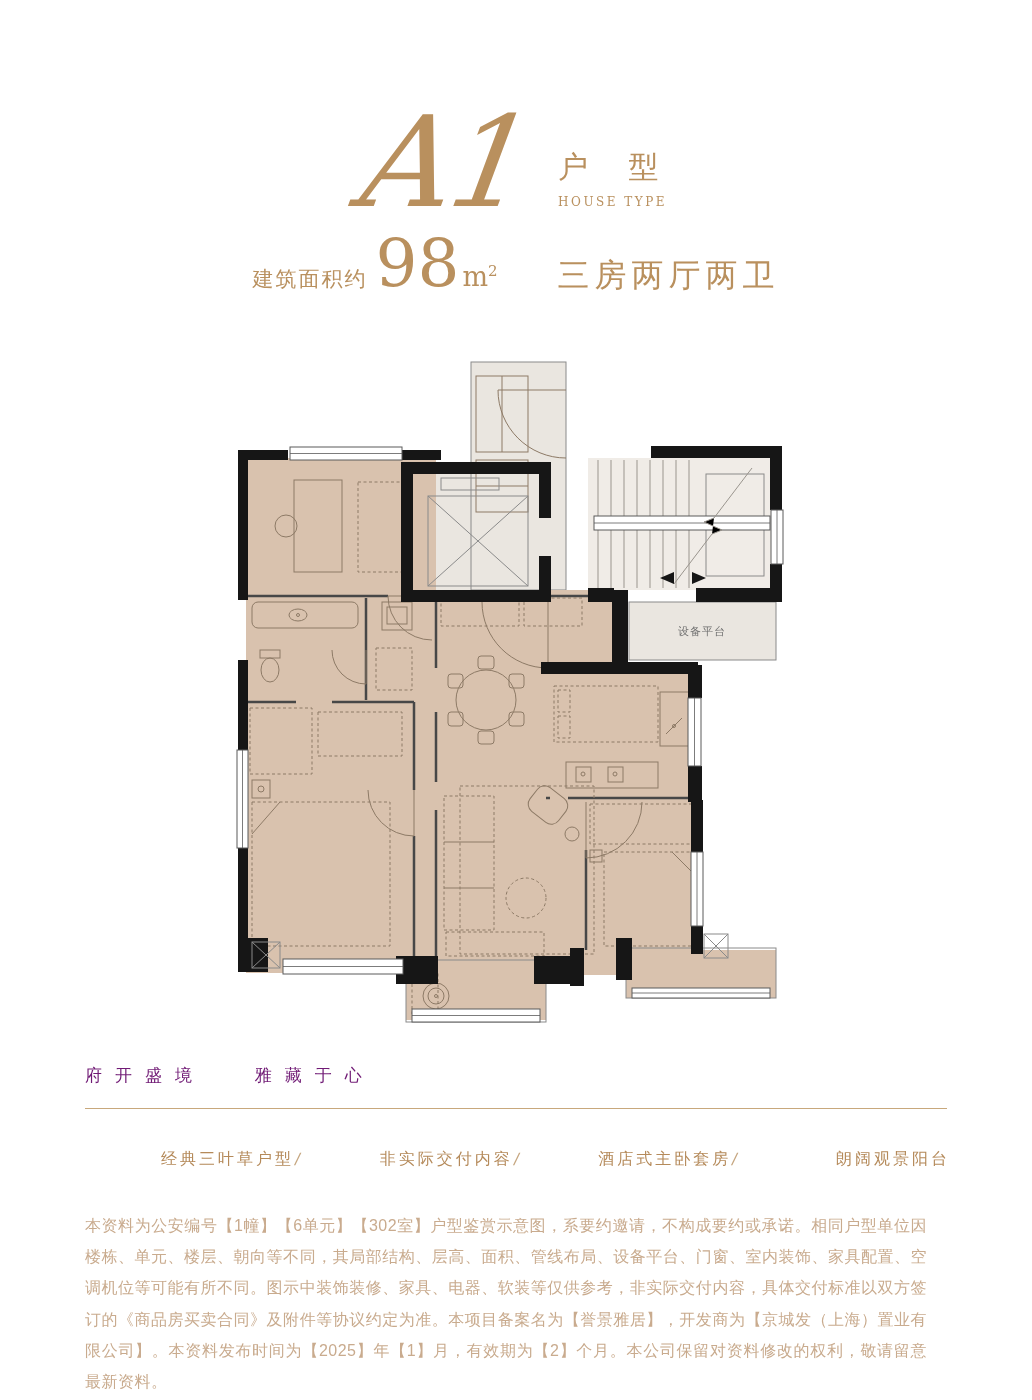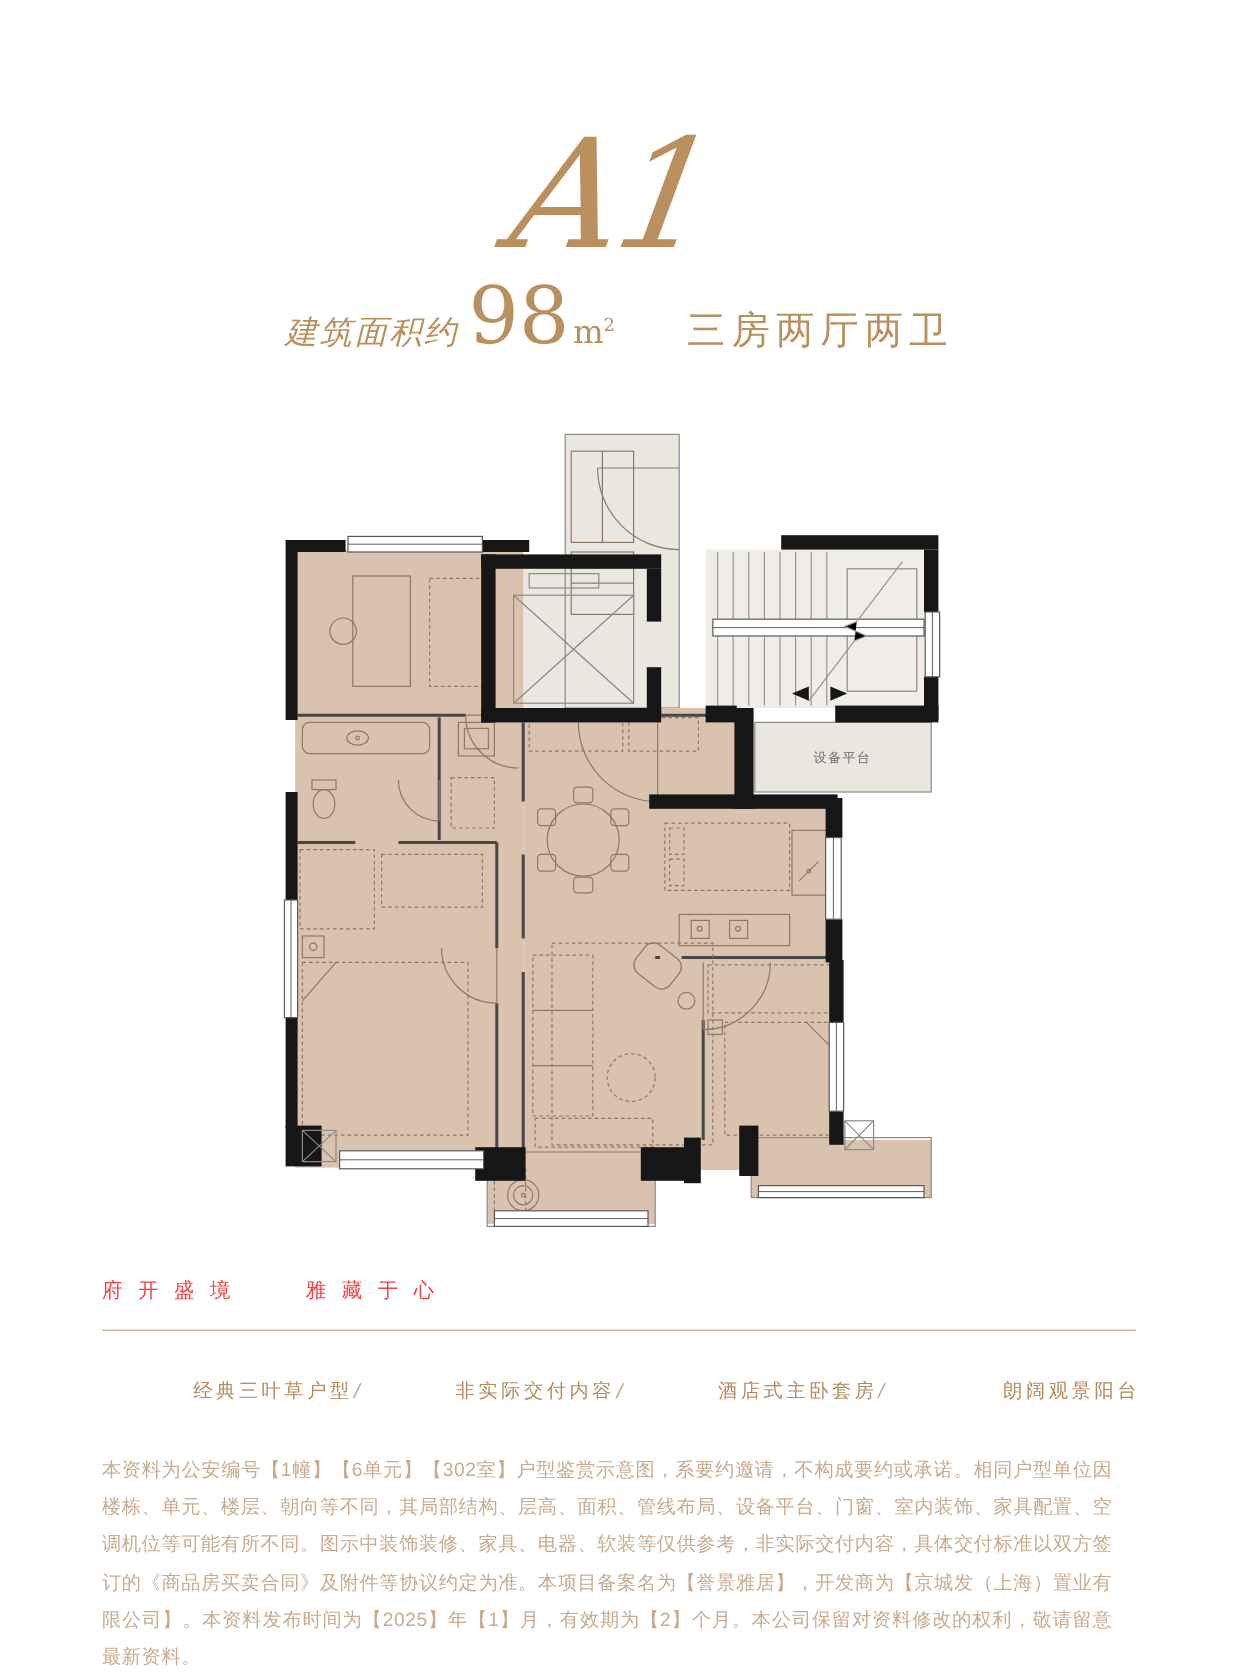--- a/index.html
+++ b/index.html
@@ -15,21 +15,21 @@
     font-family:"DejaVu Serif",serif;font-style:italic;font-weight:400;
     font-size:126px;line-height:1;color:#b9905e;transform:skewX(-10deg);
     letter-spacing:-4px;padding-right:10px;
   }
   .type-right{display:flex;flex-direction:column;align-items:flex-start;padding-top:30px;}
   .type-cn{font-size:30px;letter-spacing:16px;margin-right:-16px;color:#b9905e;}
   .type-en{font-family:"DejaVu Serif",serif;font-size:12px;letter-spacing:2.5px;color:#b9905e;margin-top:7px;}
 
   
   .area-row{display:flex;justify-content:center;align-items:baseline;margin-top:8px;color:#b9905e;}
-  .area-prefix{font-size:27px;letter-spacing:2px;font-style:italic;}
+  .area-prefix{font-size:21px;letter-spacing:2px;}
   .area-value{font-family:"DejaVu Serif",serif;font-size:66px;line-height:.9;margin:0 3px 0 8px;}
   .area-unit{font-family:"DejaVu Serif",serif;font-size:27px;}
   .area-unit sup{font-size:15px;}
   .layout-desc{font-size:32px;letter-spacing:5px;margin-left:60px;font-family:Liberation Mono, monospace;}
 
   
   .plan-wrap{margin-top:52px;display:flex;justify-content:center;}
   .pub{fill:#eae6e0;}
   .pubs{fill:#f0ece7;}
   .tan{fill:#d9c2ae;}
@@ -41,38 +41,42 @@
   .fu{fill:none;stroke:#8d7a66;stroke-width:1;}
   .fd{fill:none;stroke:#8d7a66;stroke-width:1;stroke-dasharray:3 2.5;}
   .step{stroke:#9a958e;stroke-width:1;}
   .plan-label{font-size:11px;fill:#6e6e6e;letter-spacing:1px;}
 
   
   .brand-row{display:flex;justify-content:space-between;align-items:flex-end;margin:34px 85px 0 85px;}
   .brand-left{display:flex;align-items:baseline;color:#b58a5a;}
   .brand-cn{font-size:35px;letter-spacing:5px;font-weight:bold;}
   .brand-en{font-family:"DejaVu Serif",serif;font-size:45px;margin-left:18px;letter-spacing:1px;font-weight:400;}
-  .tagline{font-size:17px;letter-spacing:13px;margin-right:-13px;color:#ef4444;padding-bottom:9px;}
+  .tagline{font-size:17px;letter-spacing:13px;margin-right:-13px;color:#701a75;padding-bottom:9px;}
   .tagline .t2{margin-left:32px;}
   .rule{margin:12px 85px 0 85px;border-top:1px solid #c8a87c;height:0;}
   .features{display:flex;align-items:center;margin:40px 85px 0 85px;}
   .feature{flex:1;text-align:right;font-size:16px;letter-spacing:3px;margin-right:-3px;color:#b58a5a;}
   .feature-sep{font-size:17px;color:#c5a57e;transform:skewX(-12deg);padding:0 4px;}
   .disclaimer{
     margin:40px 105px 0 85px;font-size:16px;line-height:1.95;
     text-align:justify;color:#c9ab8e;letter-spacing:.5px;
   }
 </style>
 </head>
 <body>
 
 <div class="page">
 
   <div class="type-row">
     <div class="type-script">A1</div>
+    <div class="type-right">
+      <div class="type-cn">户 型</div>
+      <div class="type-en">HOUSE TYPE</div>
+    </div>
   </div>
 
   <div class="area-row">
     <span class="area-prefix">建筑面积约</span>
     <span class="area-value">98</span>
     <span class="area-unit"><span>m</span><sup>2</sup></span>
     <span class="layout-desc">三房两厅两卫</span>
   </div>
 
   <div class="plan-wrap">

